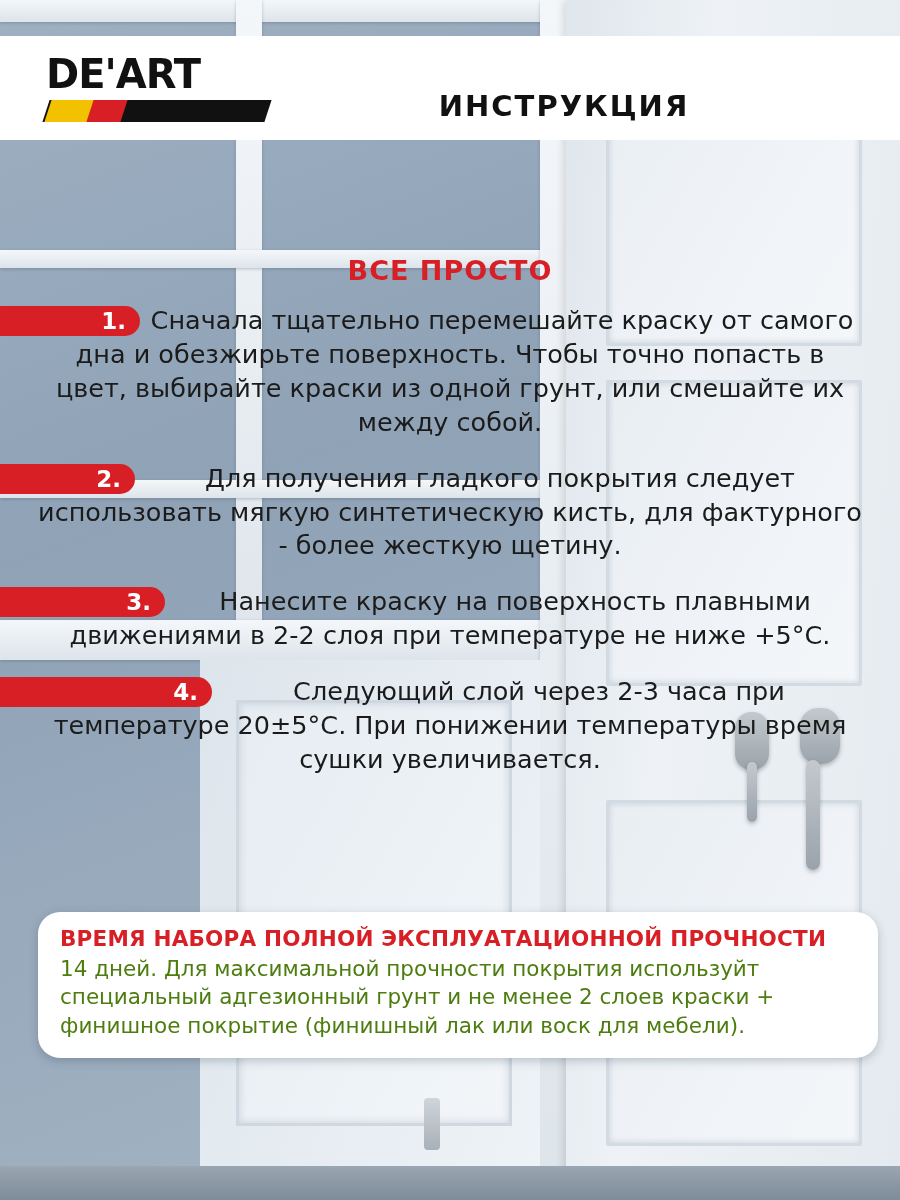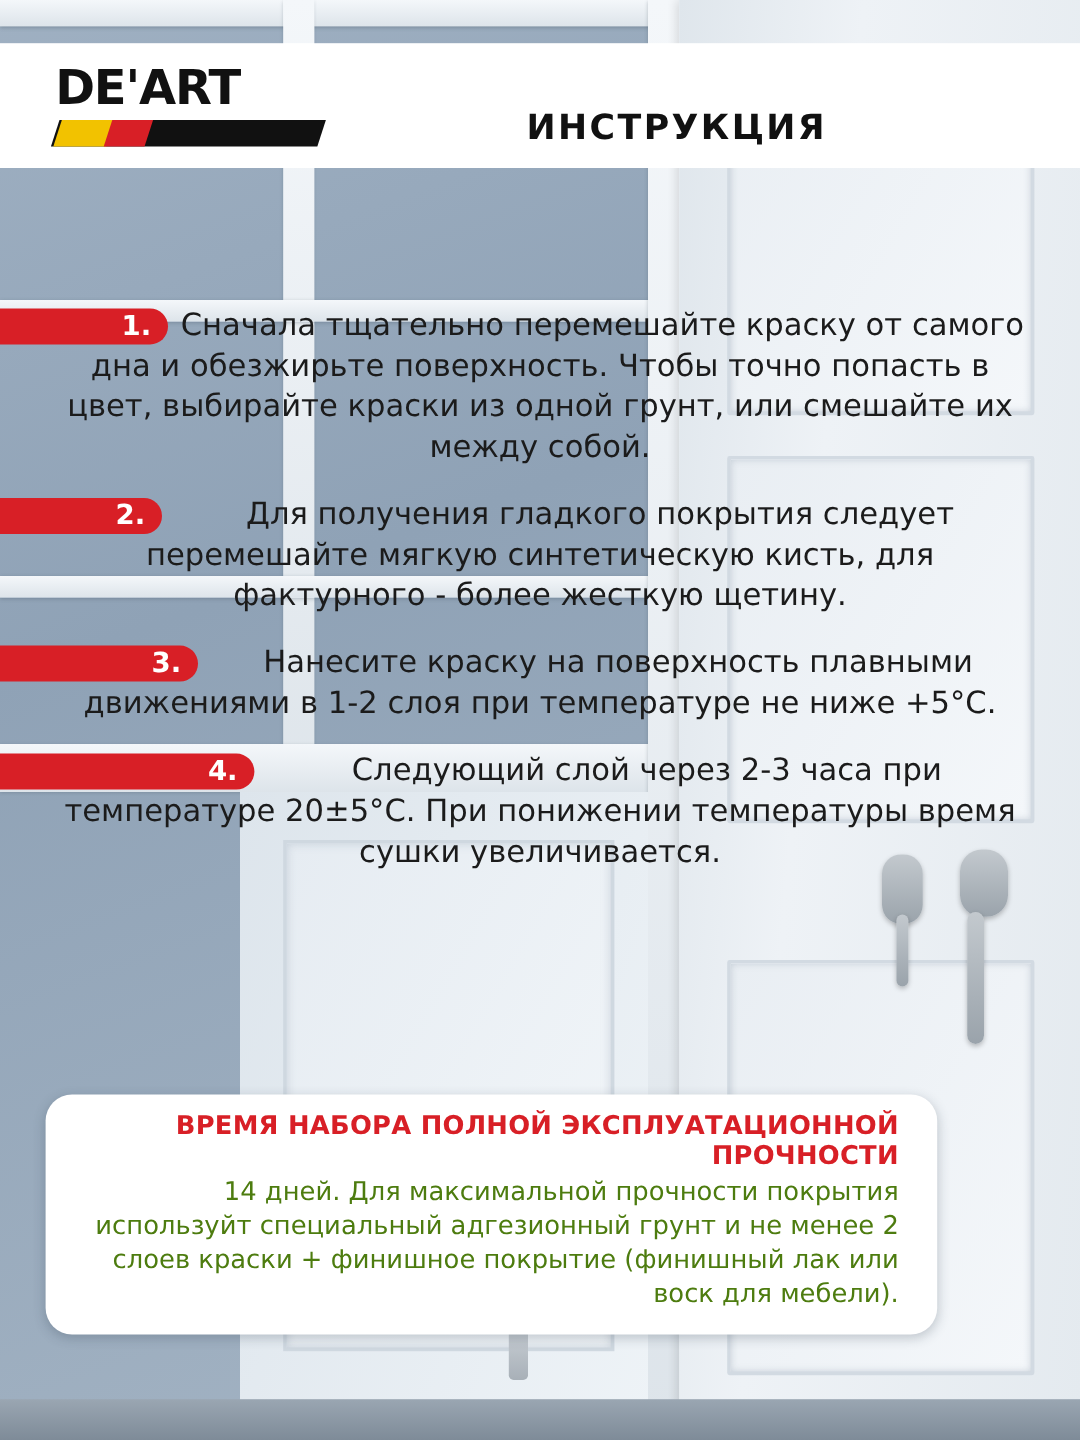--- a/index.html
+++ b/index.html
@@ -193,27 +193,27 @@
 
   
   .indent-1::before { content: ""; display: inline-block; width: 104px; }
   .indent-2::before { content: ""; display: inline-block; width: 100px; }
   .indent-3::before { content: ""; display: inline-block; width: 130px; }
   .indent-4::before { content: ""; display: inline-block; width: 178px; }
 
   
   .callout {
     position: absolute;
-    left: 38px; top: 912px; width: 743px;
+    left: 38px; top: 912px; width: 840px;
     background: #ffffff;
     border-radius: 22px;
     padding: 14px 32px 18px 22px;
     box-sizing: border-box;
     box-shadow: 0 3px 10px rgba(40,55,70,0.25);
-    text-align: right;
+    text-align: left;
   }
   .callout-title {
     color: #d81f26;
     font-weight: bold;
     font-size: 21.5px;
     letter-spacing: 0.2px;
     margin-bottom: 4px;
   }
   .callout-body {
     color: #4d7c0f;
@@ -256,34 +256,35 @@
       <div class="logo-bars">
         <div class="bar-black"></div>
         <div class="bar-yellow"></div>
         <div class="bar-red"></div>
       </div>
     </div>
     <div class="header-title">ИНСТРУКЦИЯ</div>
   </div>
 
   <div class="content">
+    <div class="subtitle">ВСЕ ПРОСТО</div>
 
     <div class="step">
       <div class="num-wide w1">1.</div>
       <div class="step-text indent-1">Сначала тщательно перемешайте краску от самого дна и обезжирьте поверхность. Чтобы точно попасть в цвет, выбирайте краски из одной грунт, или смешайте их между собой.</div>
     </div>
 
     <div class="step">
       <div class="num-wide w2">2.</div>
-      <div class="step-text indent-2">Для получения гладкого покрытия следует перемешайте мягкую синтетическую кисть, для фактурного - более жесткую щетину.</div>
+      <div class="step-text indent-2">Для получения гладкого покрытия следует использовать мягкую синтетическую кисть, для фактурного - более жесткую щетину.</div>
     </div>
 
     <div class="step">
       <div class="num-wide w3">3.</div>
-      <div class="step-text indent-3">Нанесите краску на поверхность плавными движениями в 1-2 слоя при температуре не ниже +5°C.</div>
+      <div class="step-text indent-3">Нанесите краску на поверхность плавными движениями в 2-2 слоя при температуре не ниже +5°C.</div>
     </div>
 
     <div class="step">
       <div class="num-wide w4">4.</div>
       <div class="step-text indent-4">Следующий слой через 2-3 часа при температуре 20±5°C. При понижении температуры время сушки увеличивается.</div>
     </div>
   </div>
 
   <div class="callout">
     <div class="callout-title">ВРЕМЯ НАБОРА ПОЛНОЙ ЭКСПЛУАТАЦИОННОЙ ПРОЧНОСТИ</div>

